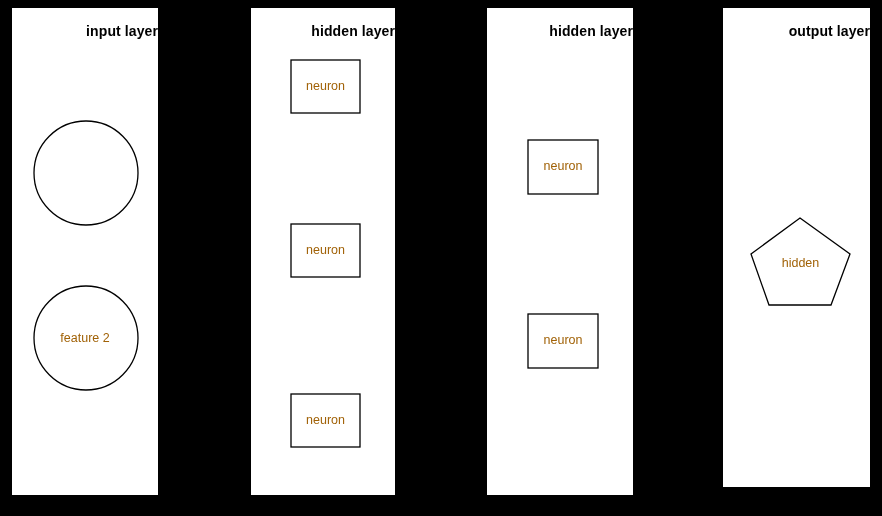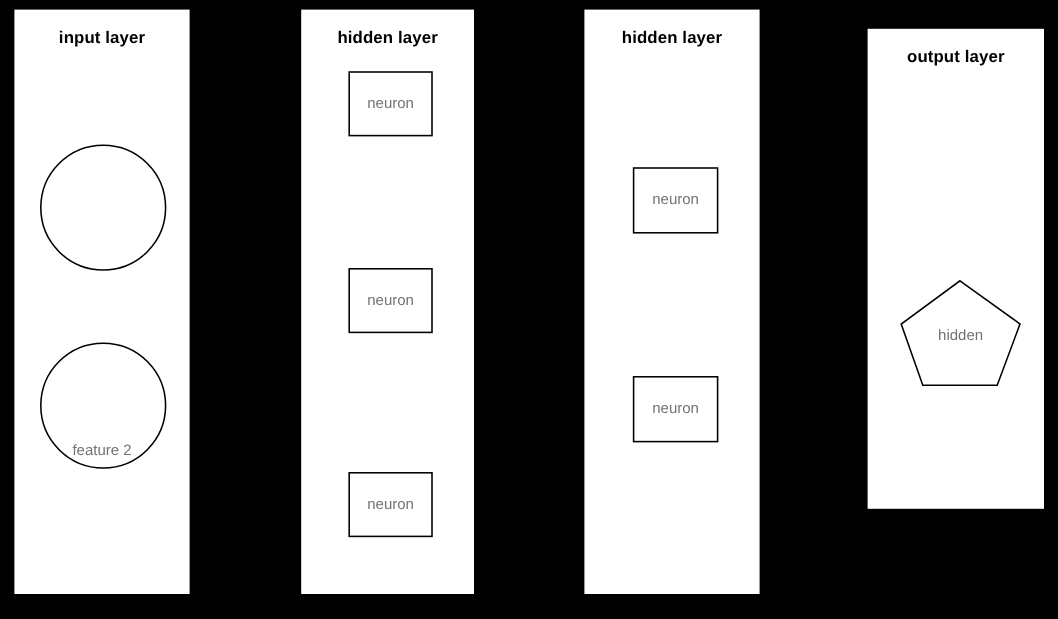--- a/index.html
+++ b/index.html
@@ -28,37 +28,37 @@
   .panel {
     position: absolute;
     background: #ffffff;
     overflow: hidden;
   }
   .panel-title {
     position: absolute;
     left: 0;
     right: 0;
     top: 15px;
-    text-align: center;
+    text-align: right;
     font-size: 14px;
     font-weight: bold;
     color: #000000;
     letter-spacing: 0.1px;
   }
   .panel-svg {
     position: absolute;
     left: 0;
     top: 0;
   }
   
   .node-label {
     position: absolute;
     text-align: center;
     font-size: 12.5px;
-    color: #737373;
+    color: #a16207;
     white-space: nowrap;
     pointer-events: none;
   }
   .gapmask {
     position: absolute;
     background: #000000;
     top: 0;
     height: 516px;
   }
   .edgeline {
@@ -110,21 +110,21 @@
       <div class="gapmask" style="left: 0px; width: 882px; top: 0px; height: 8px;"></div>
       <div class="gapmask" style="left: 0px; width: 882px; top: 495px; height: 21px;"></div>
     </div>
 
   <div class="panel" style="left:12px; top:8px; width:146px; height:487px;">
     <div class="panel-title">input layer</div>
     <svg class="panel-svg" width="146" height="487" viewBox="0 0 146 487">
       <circle class="shapeline" cx="74" cy="165" r="52"></circle>
       <circle class="shapeline" cx="74" cy="330" r="52"></circle>
     </svg>
-    <div class="node-label" style="left:0; width:146px; top:323px;margin-top:37px;">feature 2</div>
+    <div class="node-label" style="left:0; width:146px; top:323px;">feature 2</div>
   </div>
 
   <div class="panel" style="left:251px; top:8px; width:144px; height:487px;">
     <div class="panel-title">hidden layer</div>
     <svg class="panel-svg" width="144" height="487" viewBox="0 0 144 487">
       <rect class="shapeline" x="40" y="52" width="69" height="53"></rect>
       <rect class="shapeline" x="40" y="216" width="69" height="53"></rect>
       <rect class="shapeline" x="40" y="386" width="69" height="53"></rect>
     </svg>
     <div class="node-label" style="left:40px; width:69px; top:71px;">neuron</div>
@@ -135,21 +135,21 @@
   <div class="panel" style="left:487px; top:8px; width:146px; height:487px;">
     <div class="panel-title">hidden layer</div>
     <svg class="panel-svg" width="146" height="487" viewBox="0 0 146 487">
       <rect class="shapeline" x="41" y="132" width="70" height="54"></rect>
       <rect class="shapeline" x="41" y="306" width="70" height="54"></rect>
     </svg>
     <div class="node-label" style="left:41px; width:70px; top:151px;">neuron</div>
     <div class="node-label" style="left:41px; width:70px; top:325px;">neuron</div>
   </div>
 
-  <div class="panel" style="left:723px; top:24px; width:147px; height:400px;">
+  <div class="panel" style="left:723px; top:8px; width:147px; height:479px;">
     <div class="panel-title">output layer</div>
     <svg class="panel-svg" width="147" height="487" viewBox="0 0 147 487">
       <polygon class="shapeline" points="77,210 127,246 108,297 46,297 28,246"></polygon>
     </svg>
     <div class="node-label" style="left:28px; width:99px; top:248px;">hidden</div>
   </div>
 
 </div>
 
 </body></html>

